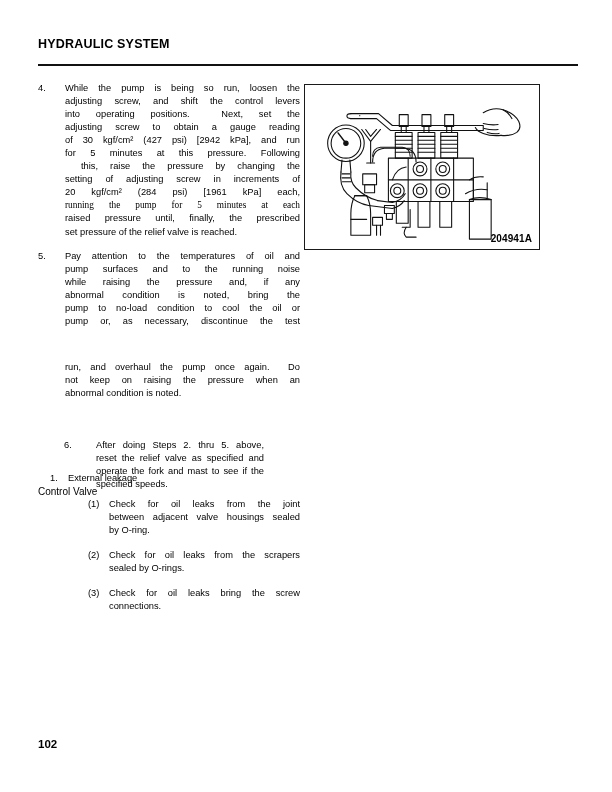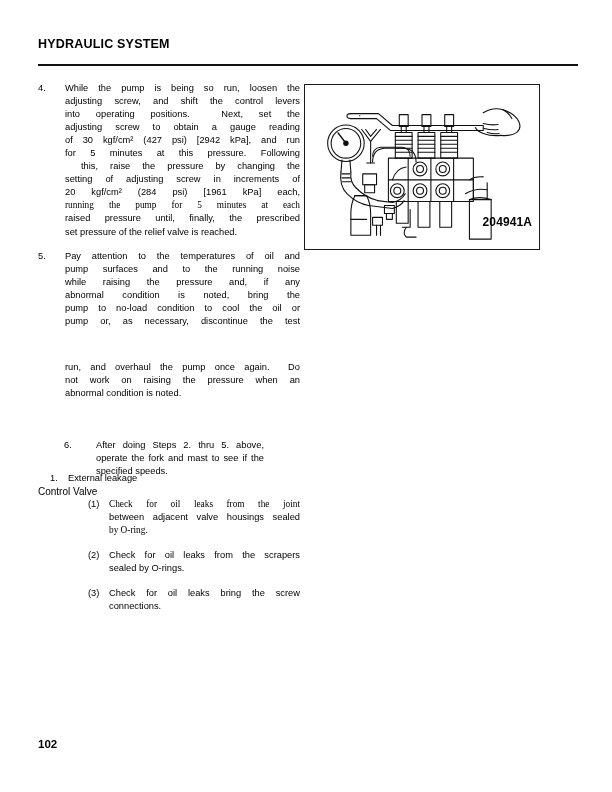--- a/index.html
+++ b/index.html
@@ -163,22 +163,22 @@
     position: absolute;
     left: 0;
     top: 0;
     width: 100%;
     height: 100%;
     display: block;
   }
   .figure-id {
     position: absolute;
     right: 7px;
-    bottom: 20px;
-    font-size: 12px;
+    bottom: 5px;
+    font-size: 10px;
     font-weight: bold;
     letter-spacing: 0.1px;
   }
 
   
   .page-number {
     position: absolute;
     left: 38px;
     top: 738px;
     font-size: 11.5px;
@@ -217,29 +217,30 @@
     <div class="num-item">
       <span class="marker">5.</span>
       <span class="body">
         <span style="display: block; text-align: justify; text-align-last: justify; white-space: pre-wrap;">Pay attention to the temperatures of oil and</span>
         <span style="display: block; text-align: justify; text-align-last: justify; white-space: pre-wrap;">pump surfaces and to the running noise</span>
         <span style="display: block; text-align: justify; text-align-last: justify; white-space: pre-wrap;">while raising the pressure and, if any</span>
         <span style="display: block; text-align: justify; text-align-last: justify; white-space: pre-wrap;">abnormal condition is noted, bring the</span>
         <span style="display: block; text-align: justify; text-align-last: justify; white-space: pre-wrap;">pump to no-load condition to cool the oil or</span>
         <span style="display: block; text-align: justify; text-align-last: justify; white-space: pre-wrap;">pump or, as necessary, discontinue the test</span>
         <span style="display: block; text-align: justify; text-align-last: justify; white-space: pre-wrap; margin-top: 33px;">run, and overhaul the pump once again.  Do</span>
-        <span style="display: block; text-align: justify; text-align-last: justify; white-space: pre-wrap;">not work on raising the pressure when an</span>
+        <span style="display: block; text-align: justify; text-align-last: justify; white-space: pre-wrap;">not keep on raising the pressure when an</span>
         <span class="lastline" style="display: block; text-align: left; text-align-last: left; white-space: pre-wrap;">abnormal condition is noted.</span>
       </span>
     </div>
 
     <div class="num-item deep">
       <span class="marker">6.</span>
       <span class="body">
         <span style="display: block; text-align: justify; text-align-last: justify; white-space: pre-wrap;">After doing Steps 2. thru 5. above,</span>
+        <span style="display: block; text-align: justify; text-align-last: justify; white-space: pre-wrap;">reset the relief valve as specified and</span>
         <span style="display: block; text-align: justify; text-align-last: justify; white-space: pre-wrap;">operate the fork and mast to see if the</span>
         <span class="lastline" style="display: block; text-align: left; text-align-last: left; white-space: pre-wrap;">specified speeds.</span>
       </span>
     </div>
   </div>
 
   <div class="section-heading">Control Valve</div>
 
   <div class="sub-list">
     <div class="sub-item">
@@ -247,23 +248,23 @@
       <span class="body">
         <span class="lastline" style="display: block; text-align: center; text-align-last: left; white-space: pre-wrap;">External leakage</span>
       </span>
     </div>
   </div>
 
   <div class="paren-list">
     <div class="paren-item">
       <span class="marker">(1)</span>
       <span class="body">
-        <span style="display: block; text-align: justify; text-align-last: justify; white-space: pre-wrap; font-family: Liberation Serif, serif;">Check for oil leaks from the joint</span>
+        <span style="display: block; text-align: justify; text-align-last: justify; white-space: pre-wrap;">Check for oil leaks from the joint</span>
         <span style="display: block; text-align: justify; text-align-last: justify; white-space: pre-wrap;">between adjacent valve housings sealed</span>
-        <span class="lastline" style="display: block; text-align: right; text-align-last: left; white-space: pre-wrap; font-family: Liberation Serif, serif;">by O-ring.</span>
+        <span class="lastline" style="display: block; text-align: right; text-align-last: left; white-space: pre-wrap;">by O-ring.</span>
       </span>
     </div>
 
     <div class="paren-item">
       <span class="marker">(2)</span>
       <span class="body">
         <span style="display: block; text-align: justify; text-align-last: justify; white-space: pre-wrap;">Check for oil leaks from the scrapers</span>
         <span class="lastline" style="display: block; text-align: left; text-align-last: left; white-space: pre-wrap;">sealed by O-rings.</span>
       </span>
     </div>

